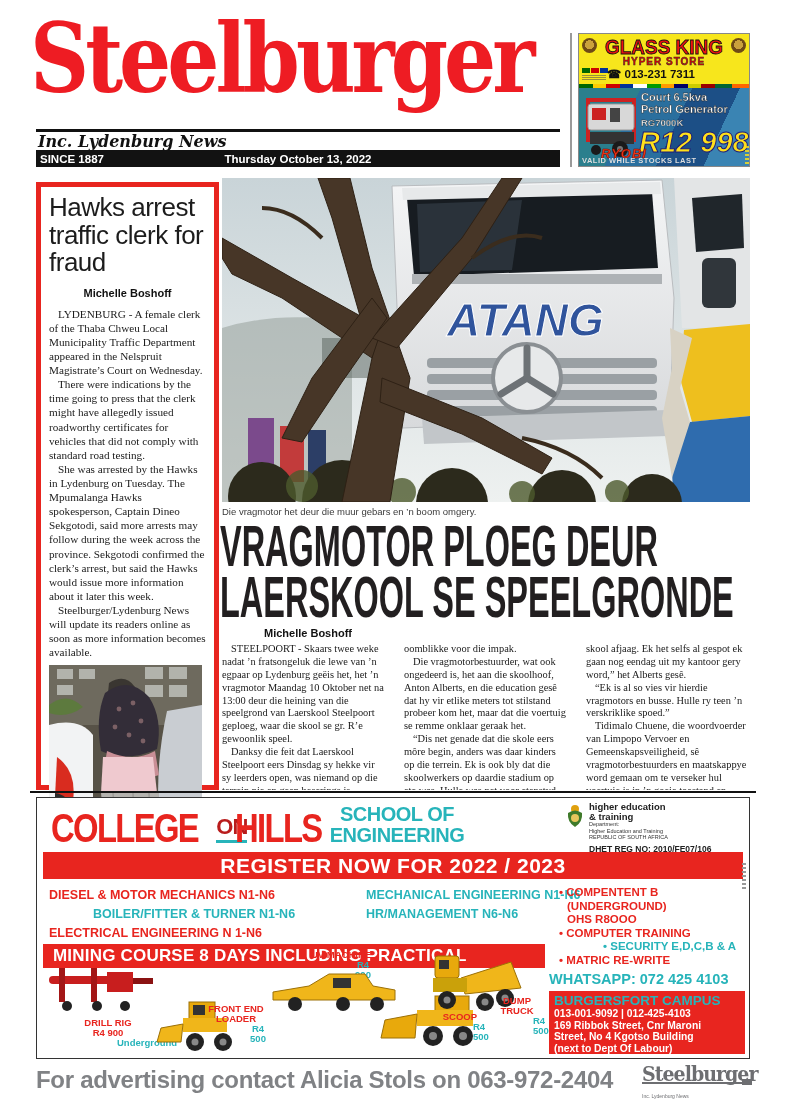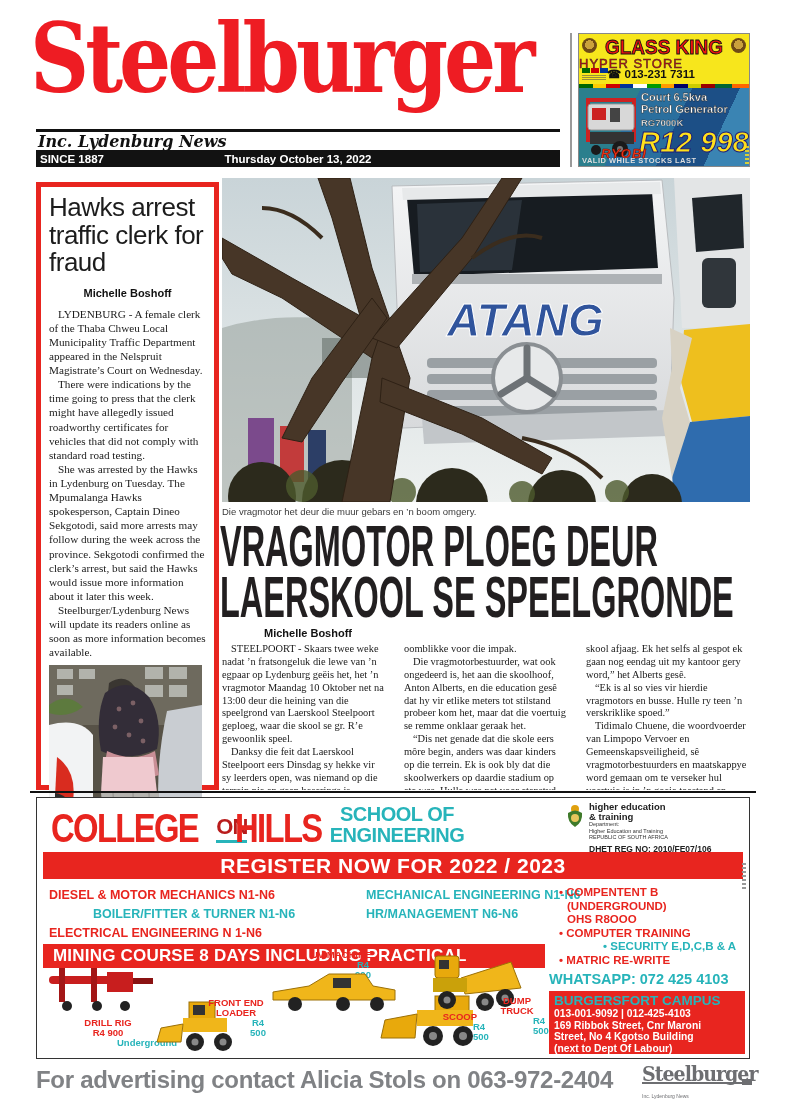--- a/index.html
+++ b/index.html
@@ -15,21 +15,21 @@
   .mast-bar { left:36px; top:150px; width:524px; height:17px; background:#121212; color:#fff; display:flex; align-items:center; }
   .mast-since { font-size:11.5px; font-weight:bold; padding-left:4px; }
   .mast-date { position:absolute; left:0; right:0; text-align:center; font-size:11.5px; font-weight:bold; }
   .mast-divider { left:570px; top:33px; width:2px; height:134px; background:#9a9a9a; }
 
   
   .gk { left:578px; top:33px; width:172px; height:134px; overflow:hidden; border:1px solid #888; }
   .gk-top { position:absolute; left:0; top:0; right:0; height:50px; background:#f7e61c; }
   .gk-title { position:absolute; left:0; right:0; top:2px; text-align:center; font-weight:bold; font-size:19px; letter-spacing:0px;
     color:#e11; -webkit-text-stroke:0.8px #111; transform:scaleY(1.1); white-space:nowrap; }
-  .gk-sub { position:absolute; left:0; right:0; top:22px; text-align:left; font-weight:normal; font-size:13px; color:#d00;
+  .gk-sub { position:absolute; left:0; right:0; top:22px; text-align:center; font-weight:bold; font-size:10px; color:#d00;
     -webkit-text-stroke:0.5px #333; letter-spacing:1px; }
   .gk-phone { position:absolute; left:28px; top:33px; font-weight:bold; font-size:11.5px; color:#111; white-space:nowrap; }
   .gk-lion { position:absolute; width:15px; height:15px; border-radius:50%; background:radial-gradient(circle at 50% 45%, #caa13c 0 40%, #6e4a15 41% 100%); top:4px; }
   .gk-cards { position:absolute; left:3px; top:34px; display:flex; gap:1px; }
   .gk-cards i { width:8px; height:5px; display:block; }
   .gk-addr { position:absolute; left:3px; top:41px; width:24px; height:6px; background:repeating-linear-gradient(#555 0 1px,transparent 1px 2px); opacity:.6; }
   .gk-flags { position:absolute; left:0; right:0; top:50px; height:4px;
     background:linear-gradient(90deg,#060 0 8%,#fc0 8% 16%,#c00 16% 24%,#039 24% 32%,#fff 32% 40%,#090 40% 48%,#f90 48% 56%,#006 56% 64%,#cc0 64% 72%,#900 72% 80%,#063 80% 90%,#f60 90% 100%); }
   .gk-photo { position:absolute; left:0; top:54px; right:0; bottom:0; background:linear-gradient(115deg,#2b7f8d 0 30%,#2a6f9e 30% 55%,#1c4f86 55% 78%,#3a84b3 78% 100%); }
   .gk-p1 { position:absolute; left:62px; top:3px; color:#fff; font-weight:bold; font-size:11px; -webkit-text-stroke:.4px #222; white-space:nowrap;}
@@ -370,21 +370,21 @@
   <svg class="machine" style="left:118px;top:196px;" width="96" height="60" viewBox="0 0 96 60">
     <rect x="34" y="8" width="26" height="18" fill="#e8a90c" stroke="#9c7006"></rect>
     <rect x="38" y="11" width="12" height="10" fill="#333"></rect>
     <rect x="28" y="24" width="44" height="14" fill="#f0b61a"></rect>
     <path d="M28,30 L6,34 L2,48 L26,48 z" fill="#f0b61a" stroke="#9c7006"></path>
     <circle cx="40" cy="48" r="9" fill="#222"></circle>
       <circle cx="68" cy="48" r="9" fill="#222"></circle>
     <circle cx="40" cy="48" r="3.5" fill="#888"></circle>
       <circle cx="68" cy="48" r="3.5" fill="#888"></circle>
   </svg>
-  <div class="m-label" style="left:168px;top:200px;width:62px;text-align:center;">
+  <div class="m-label" style="left:168px;top:206px;width:62px;text-align:center;">
     <div class="red">FRONT END LOADER</div>
     <div class="teal">R4 500</div>
   </div>
 
   <div class="m-label" style="left:272px;top:152px;width:64px;">
     <div class="red">UV MACHINE</div>
     <div class="teal">R4 900</div>
   </div>
   <svg class="machine" style="left:232px;top:168px;" width="130" height="48" viewBox="0 0 130 48">
     <path d="M4,26 L40,20 L60,8 L96,8 L104,20 L126,24 L126,34 L4,34 z" fill="#f0b61a" stroke="#9c7006"></path>

